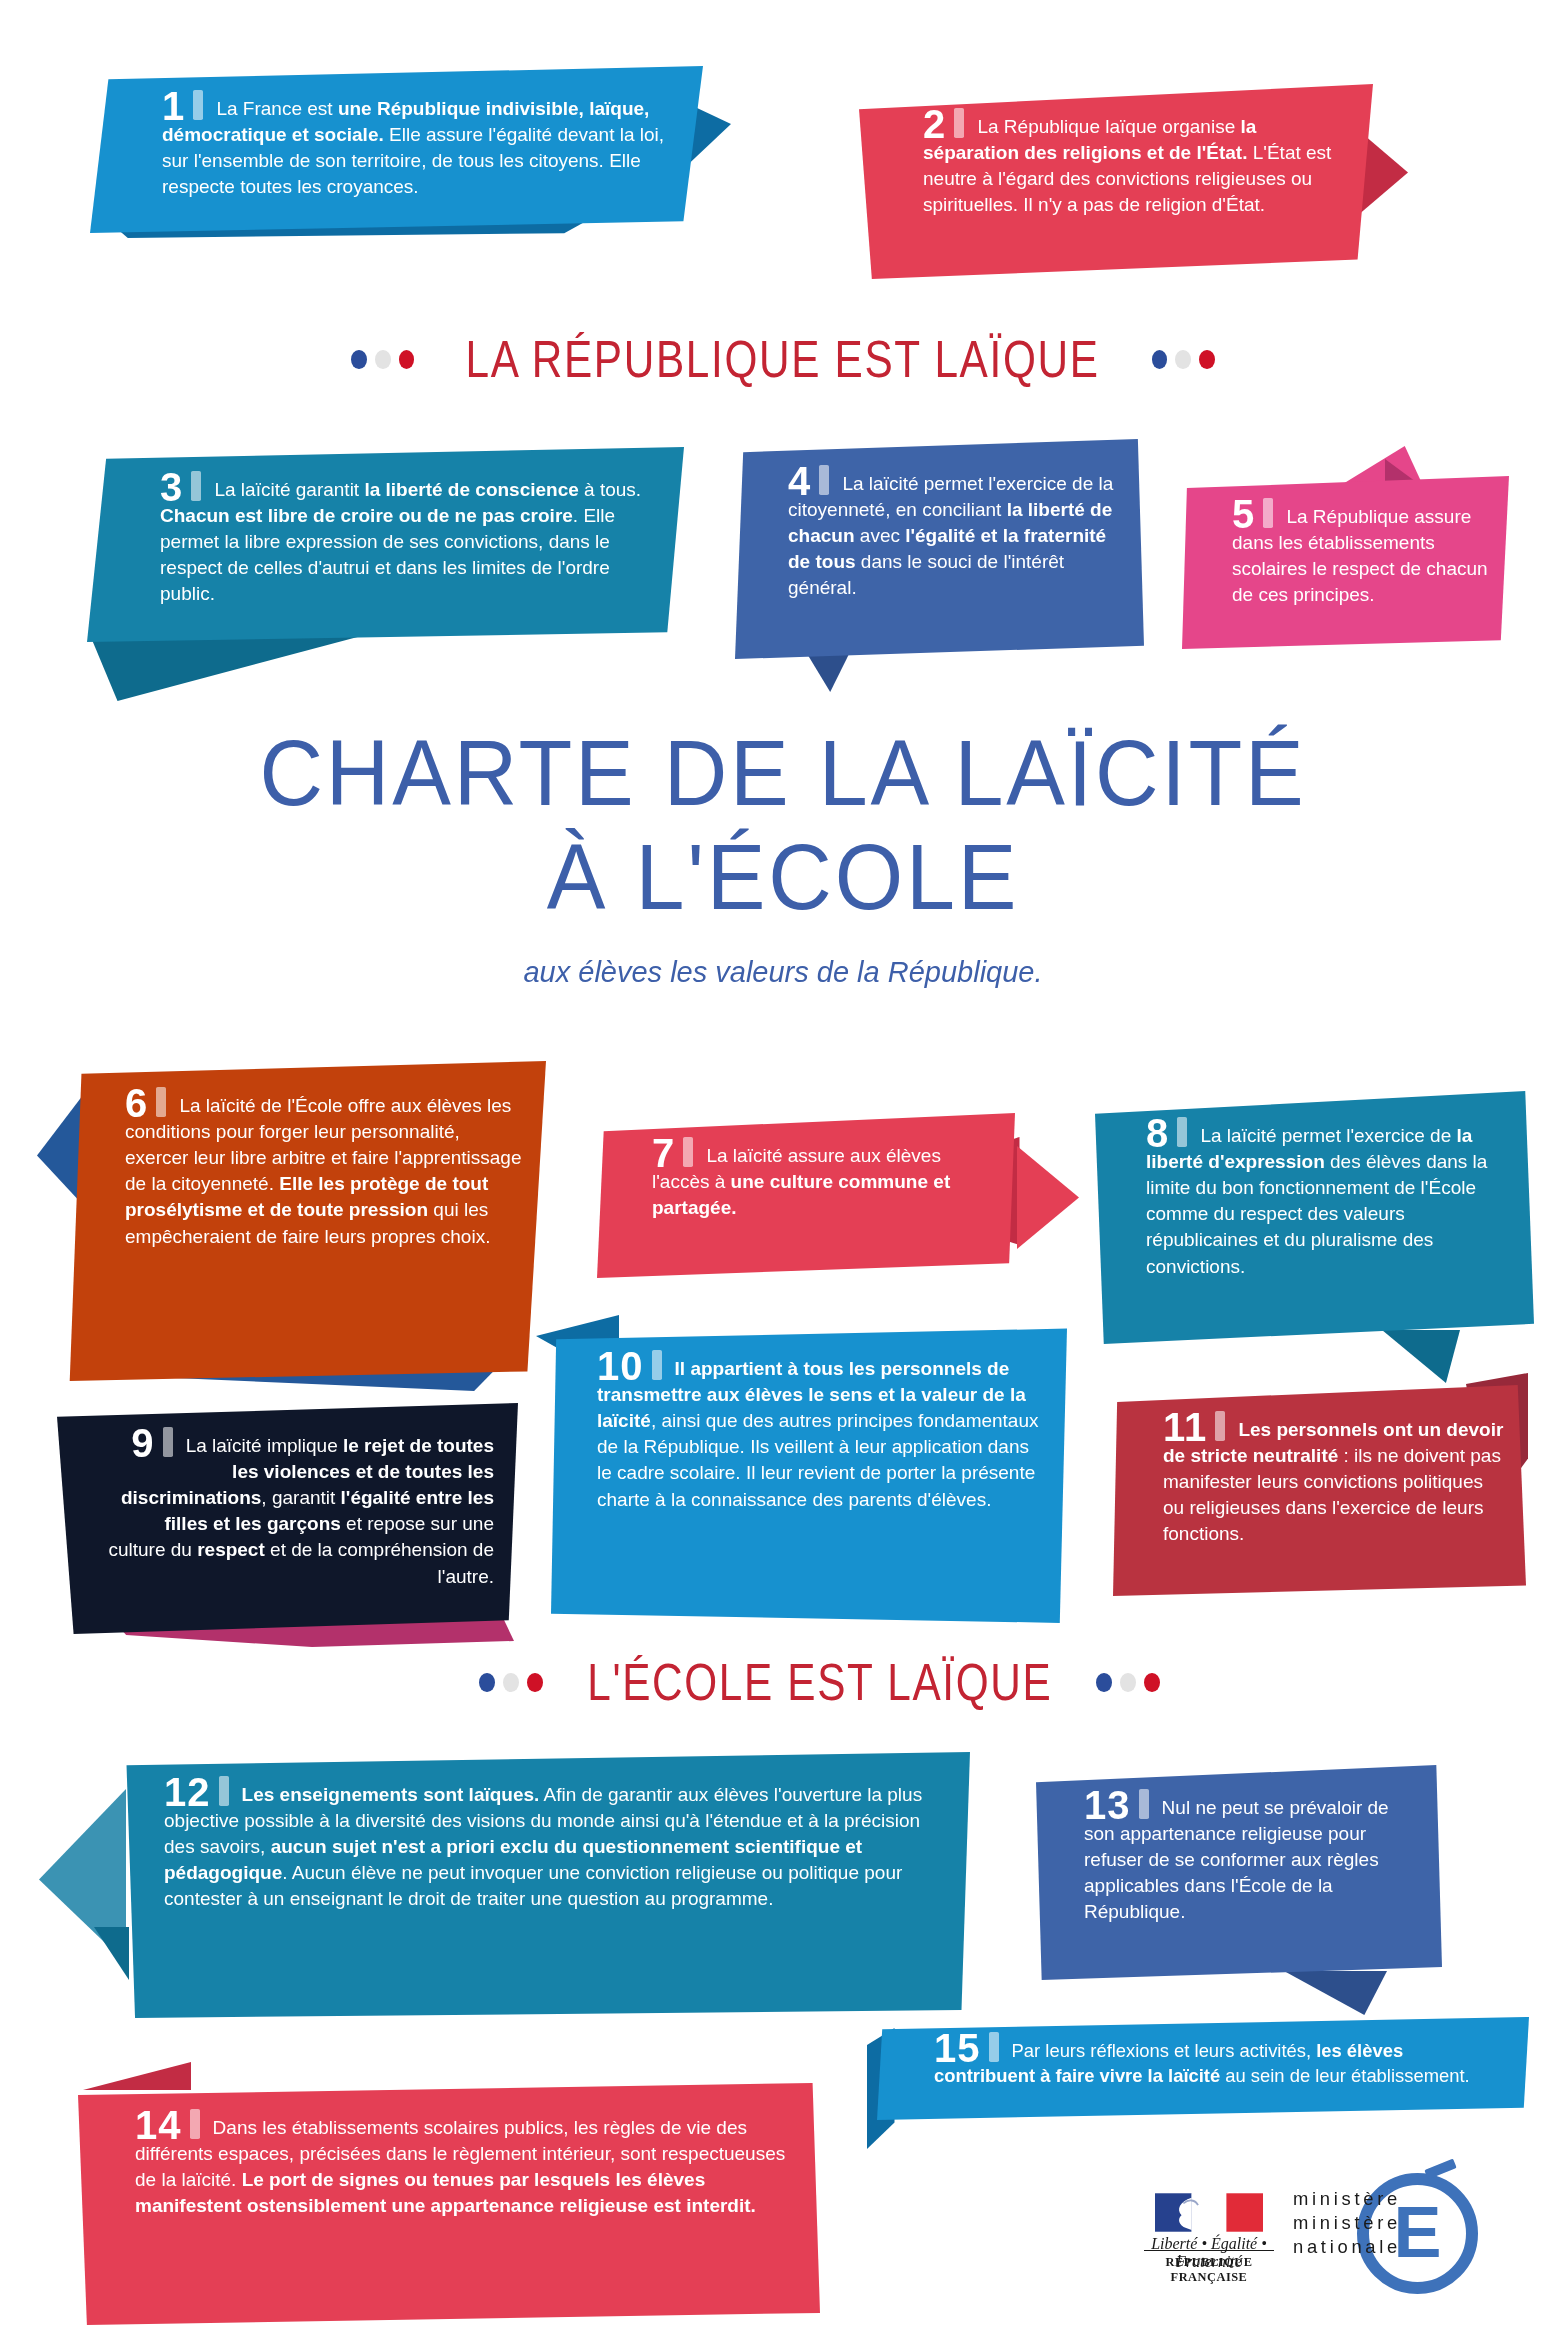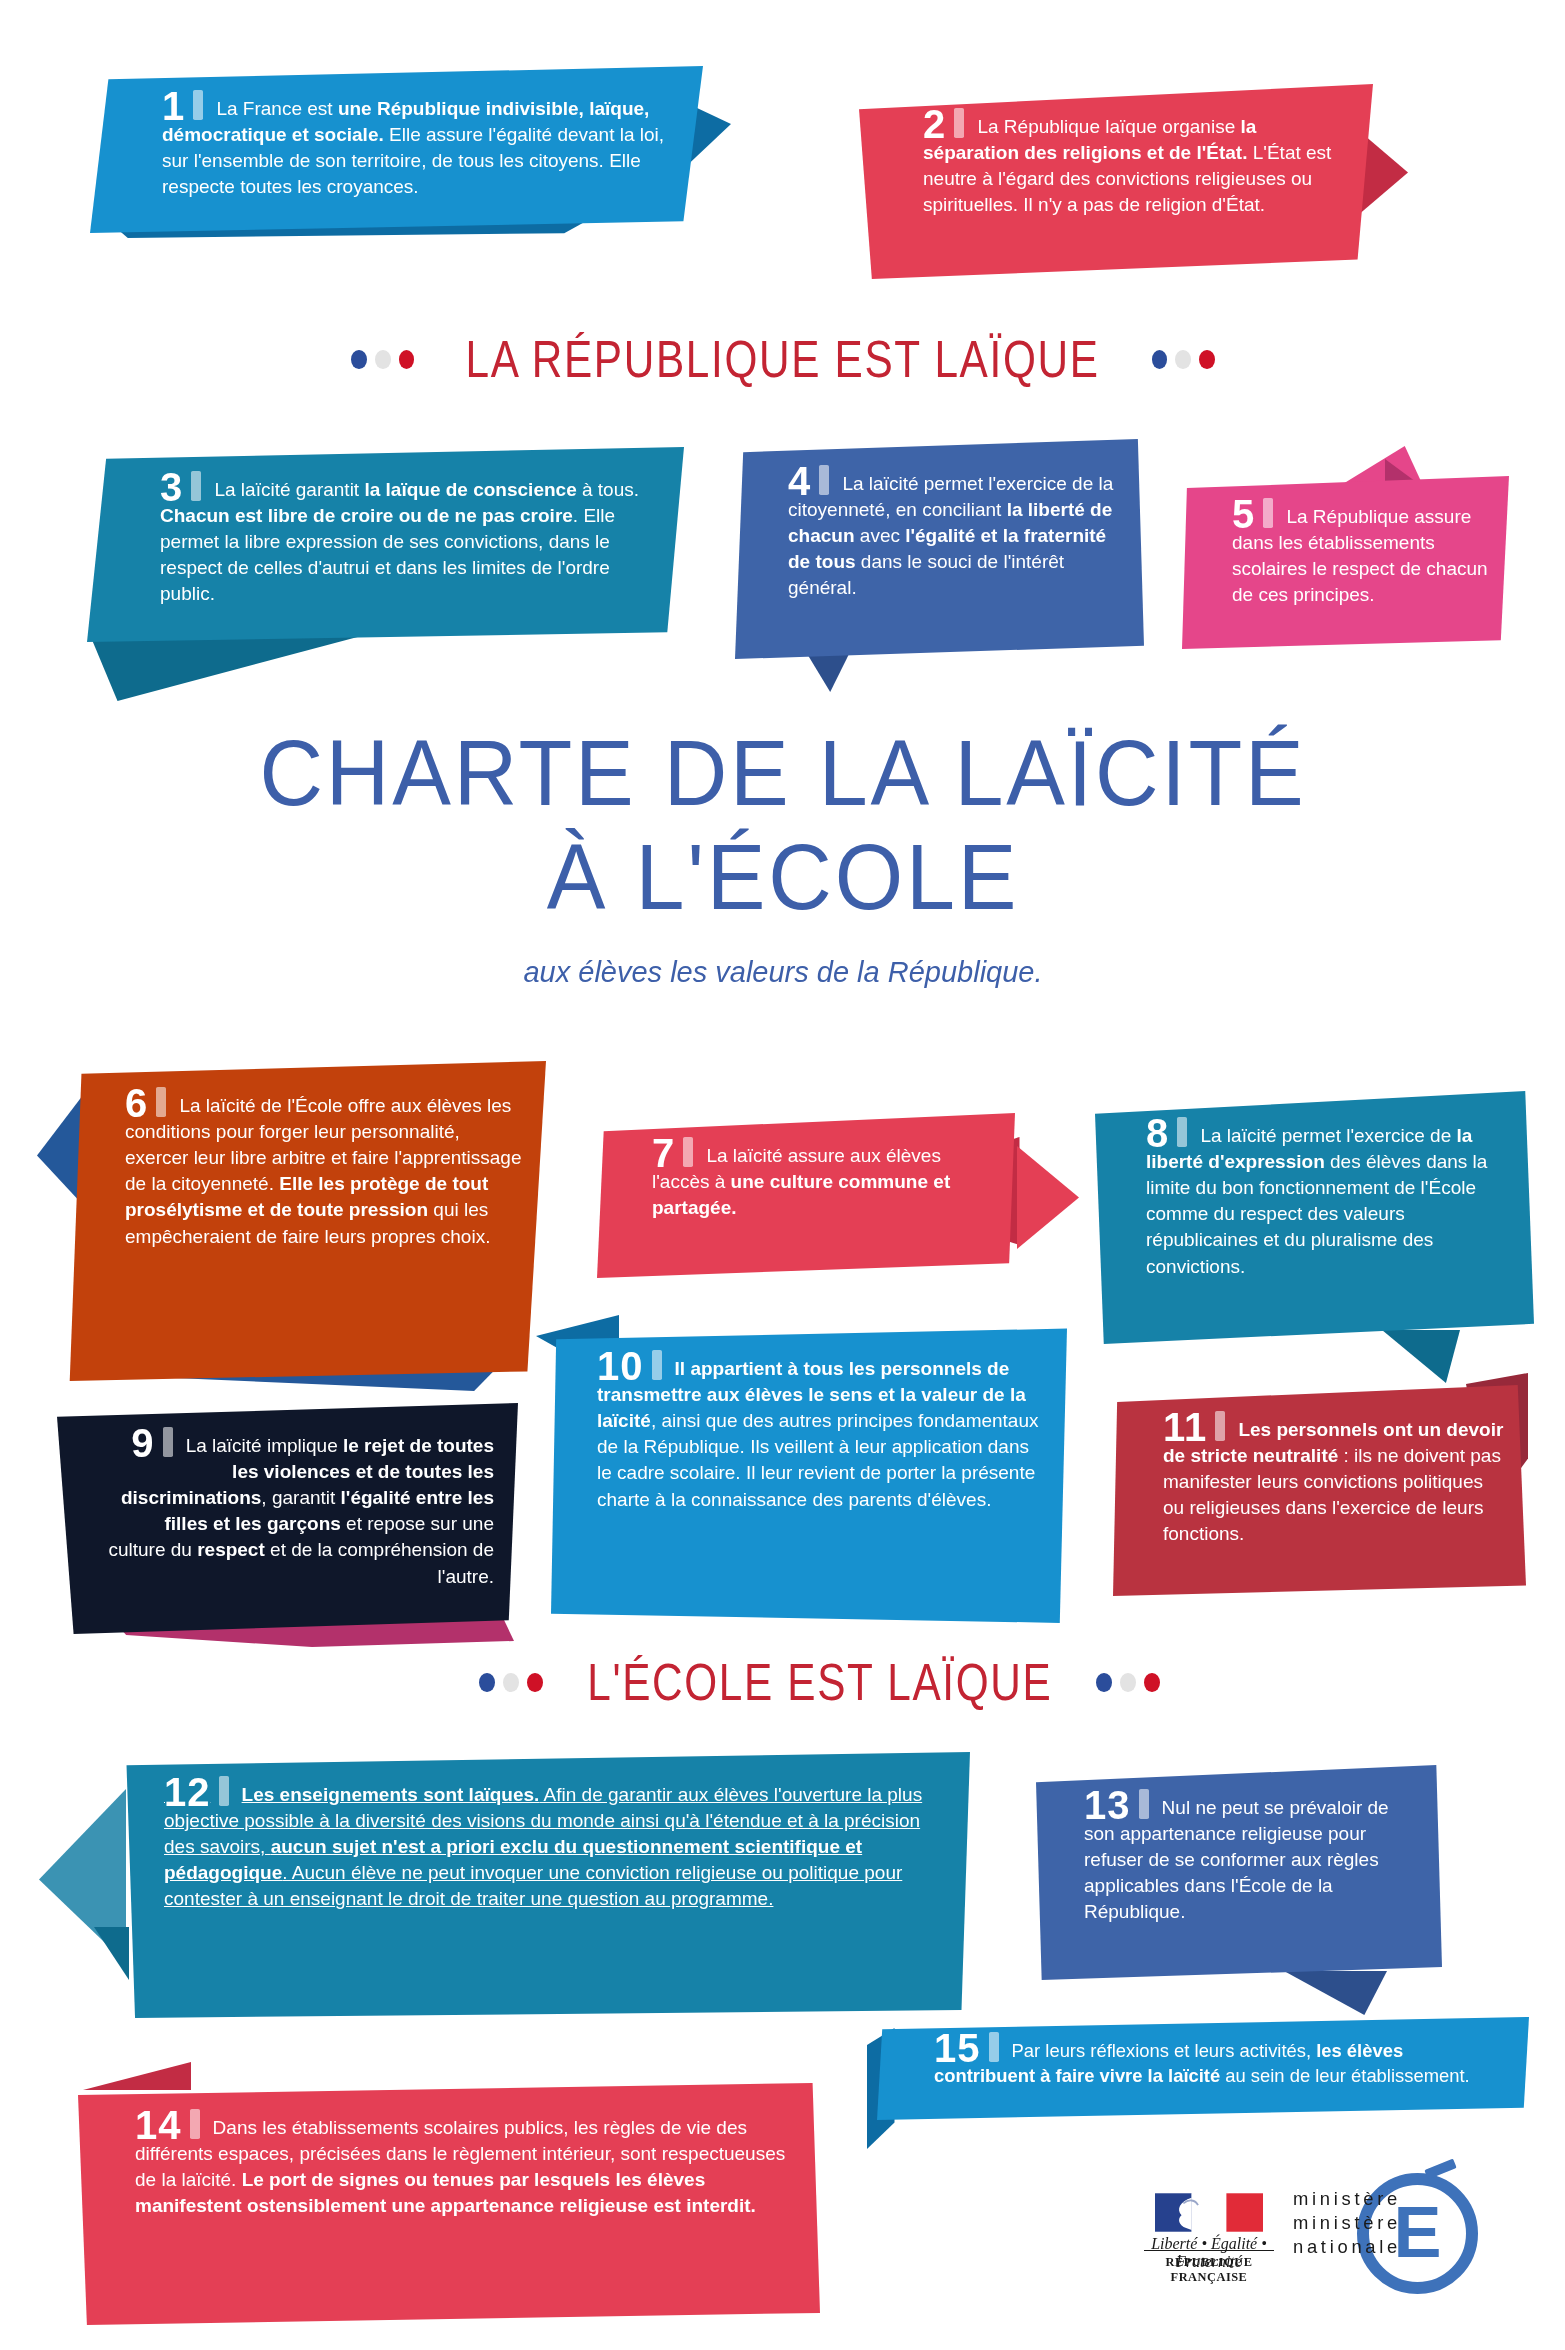--- a/index.html
+++ b/index.html
@@ -19,21 +19,21 @@
   #b2 {left:859px; top:84px;  width:514px;height:195px;padding:24px 22px 13px 64px;clip-path:polygon(0% 13%,100% 0%,97% 90%,2.5% 100%);}
   #b3 {left:87px;  top:447px; width:597px;height:195px;padding:24px 26px 13px 73px;clip-path:polygon(3.2% 6%,100% 0%,97.2% 95%,0% 100%);}
   #b4 {left:735px; top:439px; width:409px;height:220px;padding:26px 22px 13px 53px;clip-path:polygon(2% 6%,98.5% 0%,100% 94%,0% 100%);}
   #b5 {left:1182px;top:476px; width:327px;height:173px;padding:22px 20px 11px 50px;clip-path:polygon(1.5% 7%,100% 0%,97.5% 95%,0% 100%);}
   #b6 {left:57px;  top:1061px;width:489px;height:320px;padding:26px 24px 14.7px 68px;clip-path:polygon(5% 4%,100% 0%,96.2% 97%,2.6% 100%);}
   #b7 {left:597px; top:1113px;width:418px;height:165px;padding:24px 22px 11px 55px;clip-path:polygon(1.6% 11%,100% 0%,98.6% 91%,0% 100%);}
   #b8 {left:1095px;top:1091px;width:439px;height:253px;padding:26px 22px 13px 51px;clip-path:polygon(0% 9%,98% 0%,100% 92%,2% 100%);}
   #b9 {left:57px;  top:1403px;width:461px;height:231px;padding:24px 24px 13px 51px;clip-path:polygon(0% 6%,100% 0%,98% 94%,3.6% 100%);}
   #b10{left:551px; top:1324px;width:516px;height:305px;padding:26px 24px 13px 46px;clip-path:polygon(1% 5%,100% 1.5%,98.6% 98%,0% 95%);}
   #b11{left:1113px;top:1385px;width:413px;height:211px;padding:26px 22px 11px 50px;clip-path:polygon(1% 8%,98% 0%,100% 95%,0% 100%);}
-  #b12{left:118px; top:1752px;width:852px;height:266px;padding:24px 33px 14.7px 46px;clip-path:polygon(1% 5%,100% 0%,99% 97%,2% 100%);text-decoration:underline;}
+  #b12{left:118px; top:1752px;width:852px;height:266px;padding:24px 33px 14.7px 46px;clip-path:polygon(1% 5%,100% 0%,99% 97%,2% 100%);}
   #b13{left:1036px;top:1765px;width:406px;height:215px;padding:24px 22px 11px 48px;clip-path:polygon(0% 8%,98.6% 0%,100% 94%,1.4% 100%);}
   #b15{left:877px; top:2017px;width:652px;height:103px;padding:14.7px 20px 9.2px 57px;clip-path:polygon(.8% 12%,100% 0%,99.2% 88%,0% 100%);}
   #b14{left:78px;  top:2083px;width:742px;height:242px;padding:26px 26px 14.7px 57px;clip-path:polygon(0% 5%,99% 0%,100% 95%,1.2% 100%);}
   #b15 p{font-size:18.4px;}
 
   
   #f-b1 {left:678px; top:99px; width:53px; height:66px; background:#0d6ca3;clip-path:polygon(0 0,100% 38%,18% 100%);}
   #f-b1b{left:103px; top:214px; width:496px;height:24px; background:#0d6ca3;clip-path:polygon(0 10%,100% 0,93% 80%,5% 100%);}
   #f-b2 {left:1357px;top:129px; width:51px; height:87px; background:#c22c44;clip-path:polygon(0 0,100% 50%,0 100%);}
   #f-b3 {left:90px;  top:635px; width:275px;height:66px; background:#0e6b8d;clip-path:polygon(0 0,100% 0,10% 100%);}
@@ -126,21 +126,21 @@
     </span>
     <span class="heading-text" style="color: rgb(195, 36, 51);">LA RÉPUBLIQUE EST LAÏQUE</span>
     <span class="dots">
       <span class="dot" style="background: rgb(43, 77, 155);"></span>
       <span class="dot" style="background: rgb(227, 227, 227);"></span>
       <span class="dot" style="background: rgb(207, 17, 38);"></span>
     </span>
   </div>
 
   <div class="banner" id="b3" style="background: rgb(22, 130, 168);">
-    <p><span class="num">3</span><span class="numbar"></span><span>La laïcité garantit <b>la laïque de conscience</b> à tous. <b>Chacun est libre de croire ou de ne pas croire</b>. Elle permet la libre expression de ses convictions, dans le respect de celles d'autrui et dans les limites de l'ordre public.</span></p>
+    <p><span class="num">3</span><span class="numbar"></span><span>La laïcité garantit <b>la liberté de conscience</b> à tous. <b>Chacun est libre de croire ou de ne pas croire</b>. Elle permet la libre expression de ses convictions, dans le respect de celles d'autrui et dans les limites de l'ordre public.</span></p>
   </div>
   <div class="banner" id="b4" style="background: rgb(62, 100, 168);">
     <p><span class="num">4</span><span class="numbar"></span><span>La laïcité permet l'exercice de la citoyenneté, en conciliant <b>la liberté de chacun</b> avec <b>l'égalité et la fraternité de tous</b> dans le souci de l'intérêt général.</span></p>
   </div>
   <div class="banner" id="b5" style="background: rgb(229, 70, 138);">
     <p><span class="num">5</span><span class="numbar"></span><span>La République assure dans les établissements scolaires le respect de chacun de ces principes.</span></p>
   </div>
 
   <div id="title" style="color: rgb(61, 95, 169);">
     <div>CHARTE DE LA LAÏCITÉ</div>

